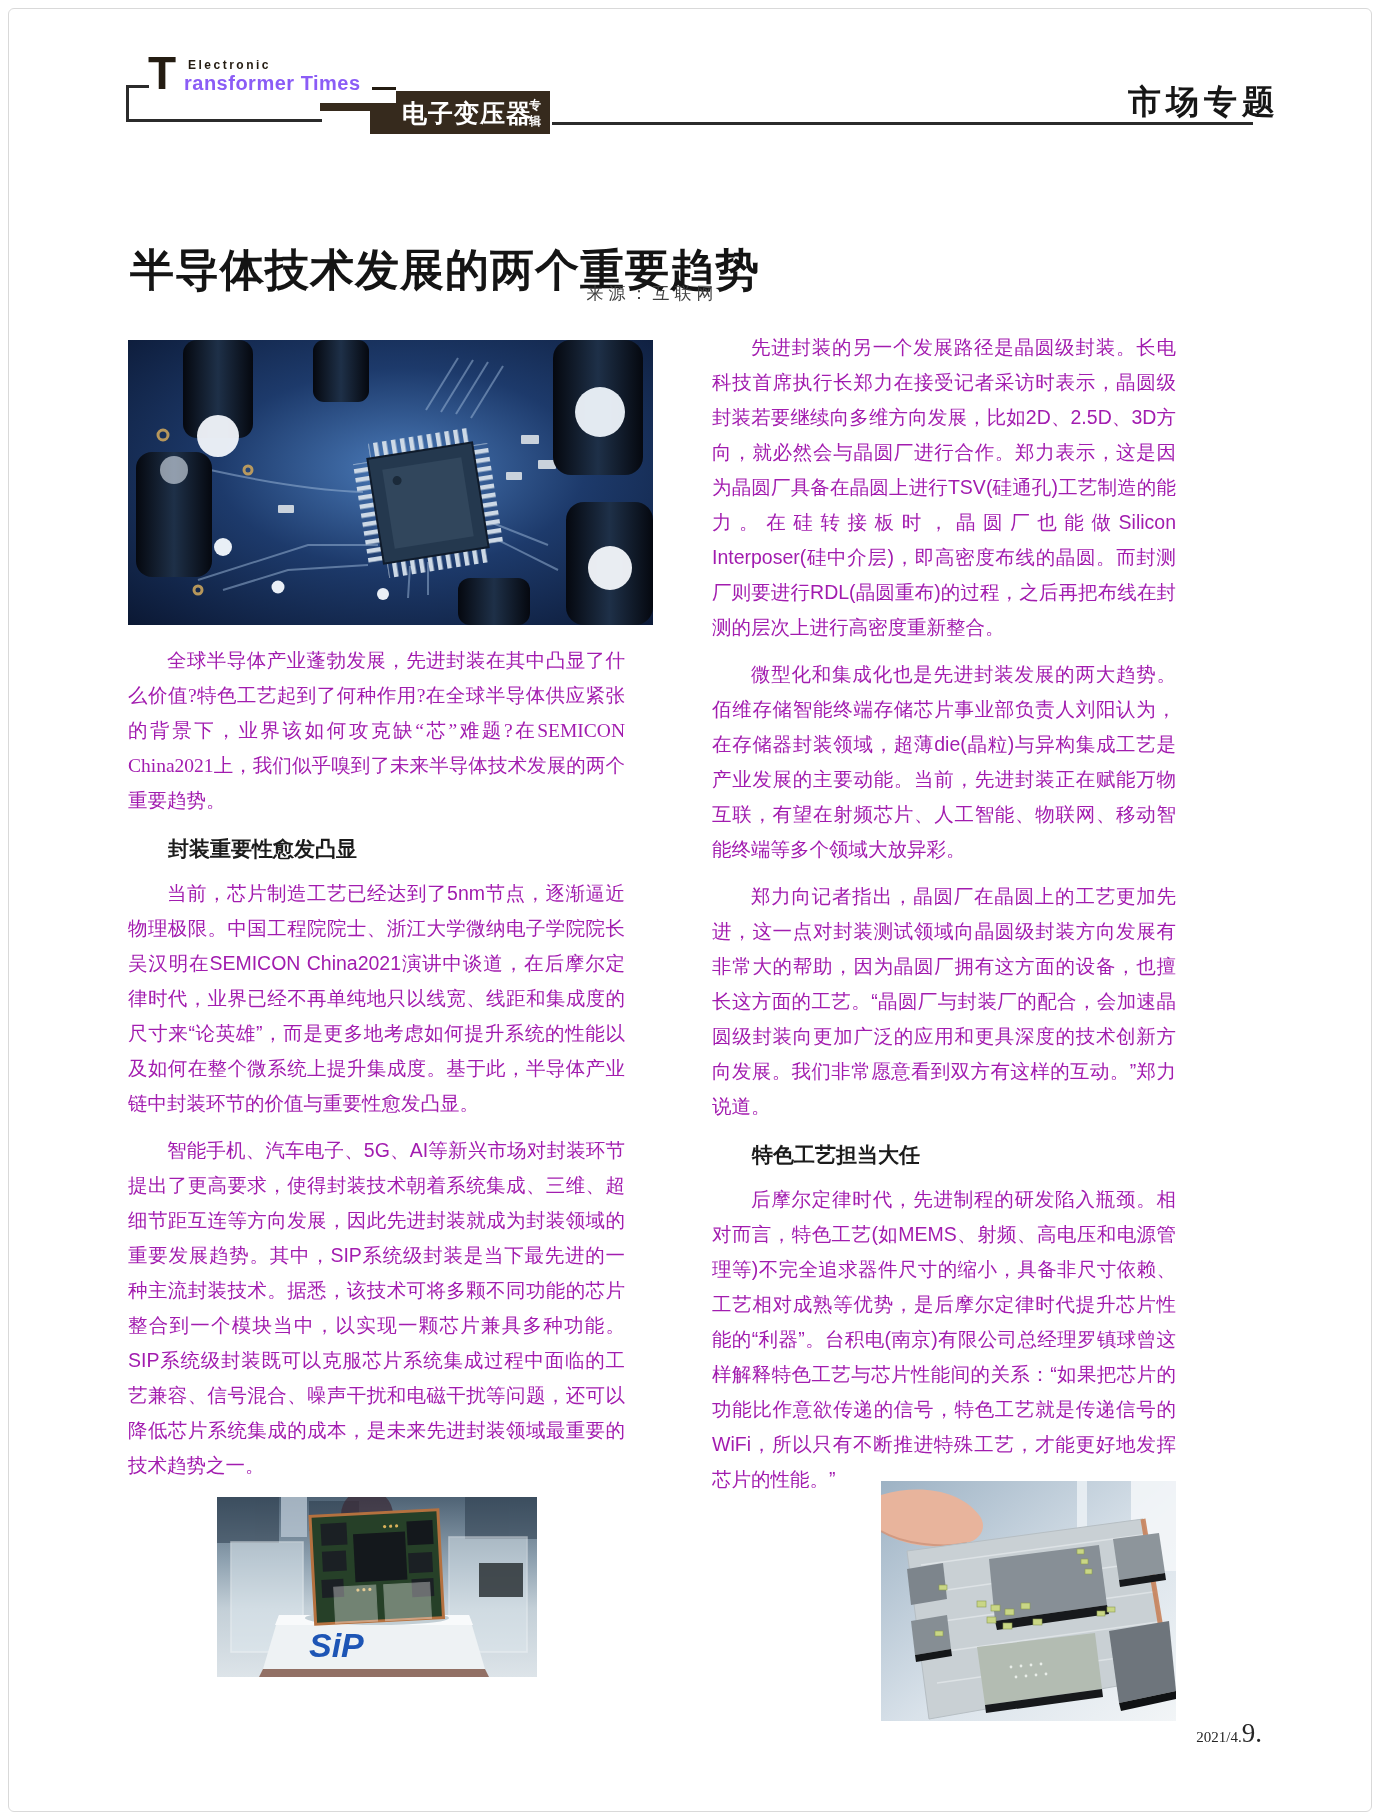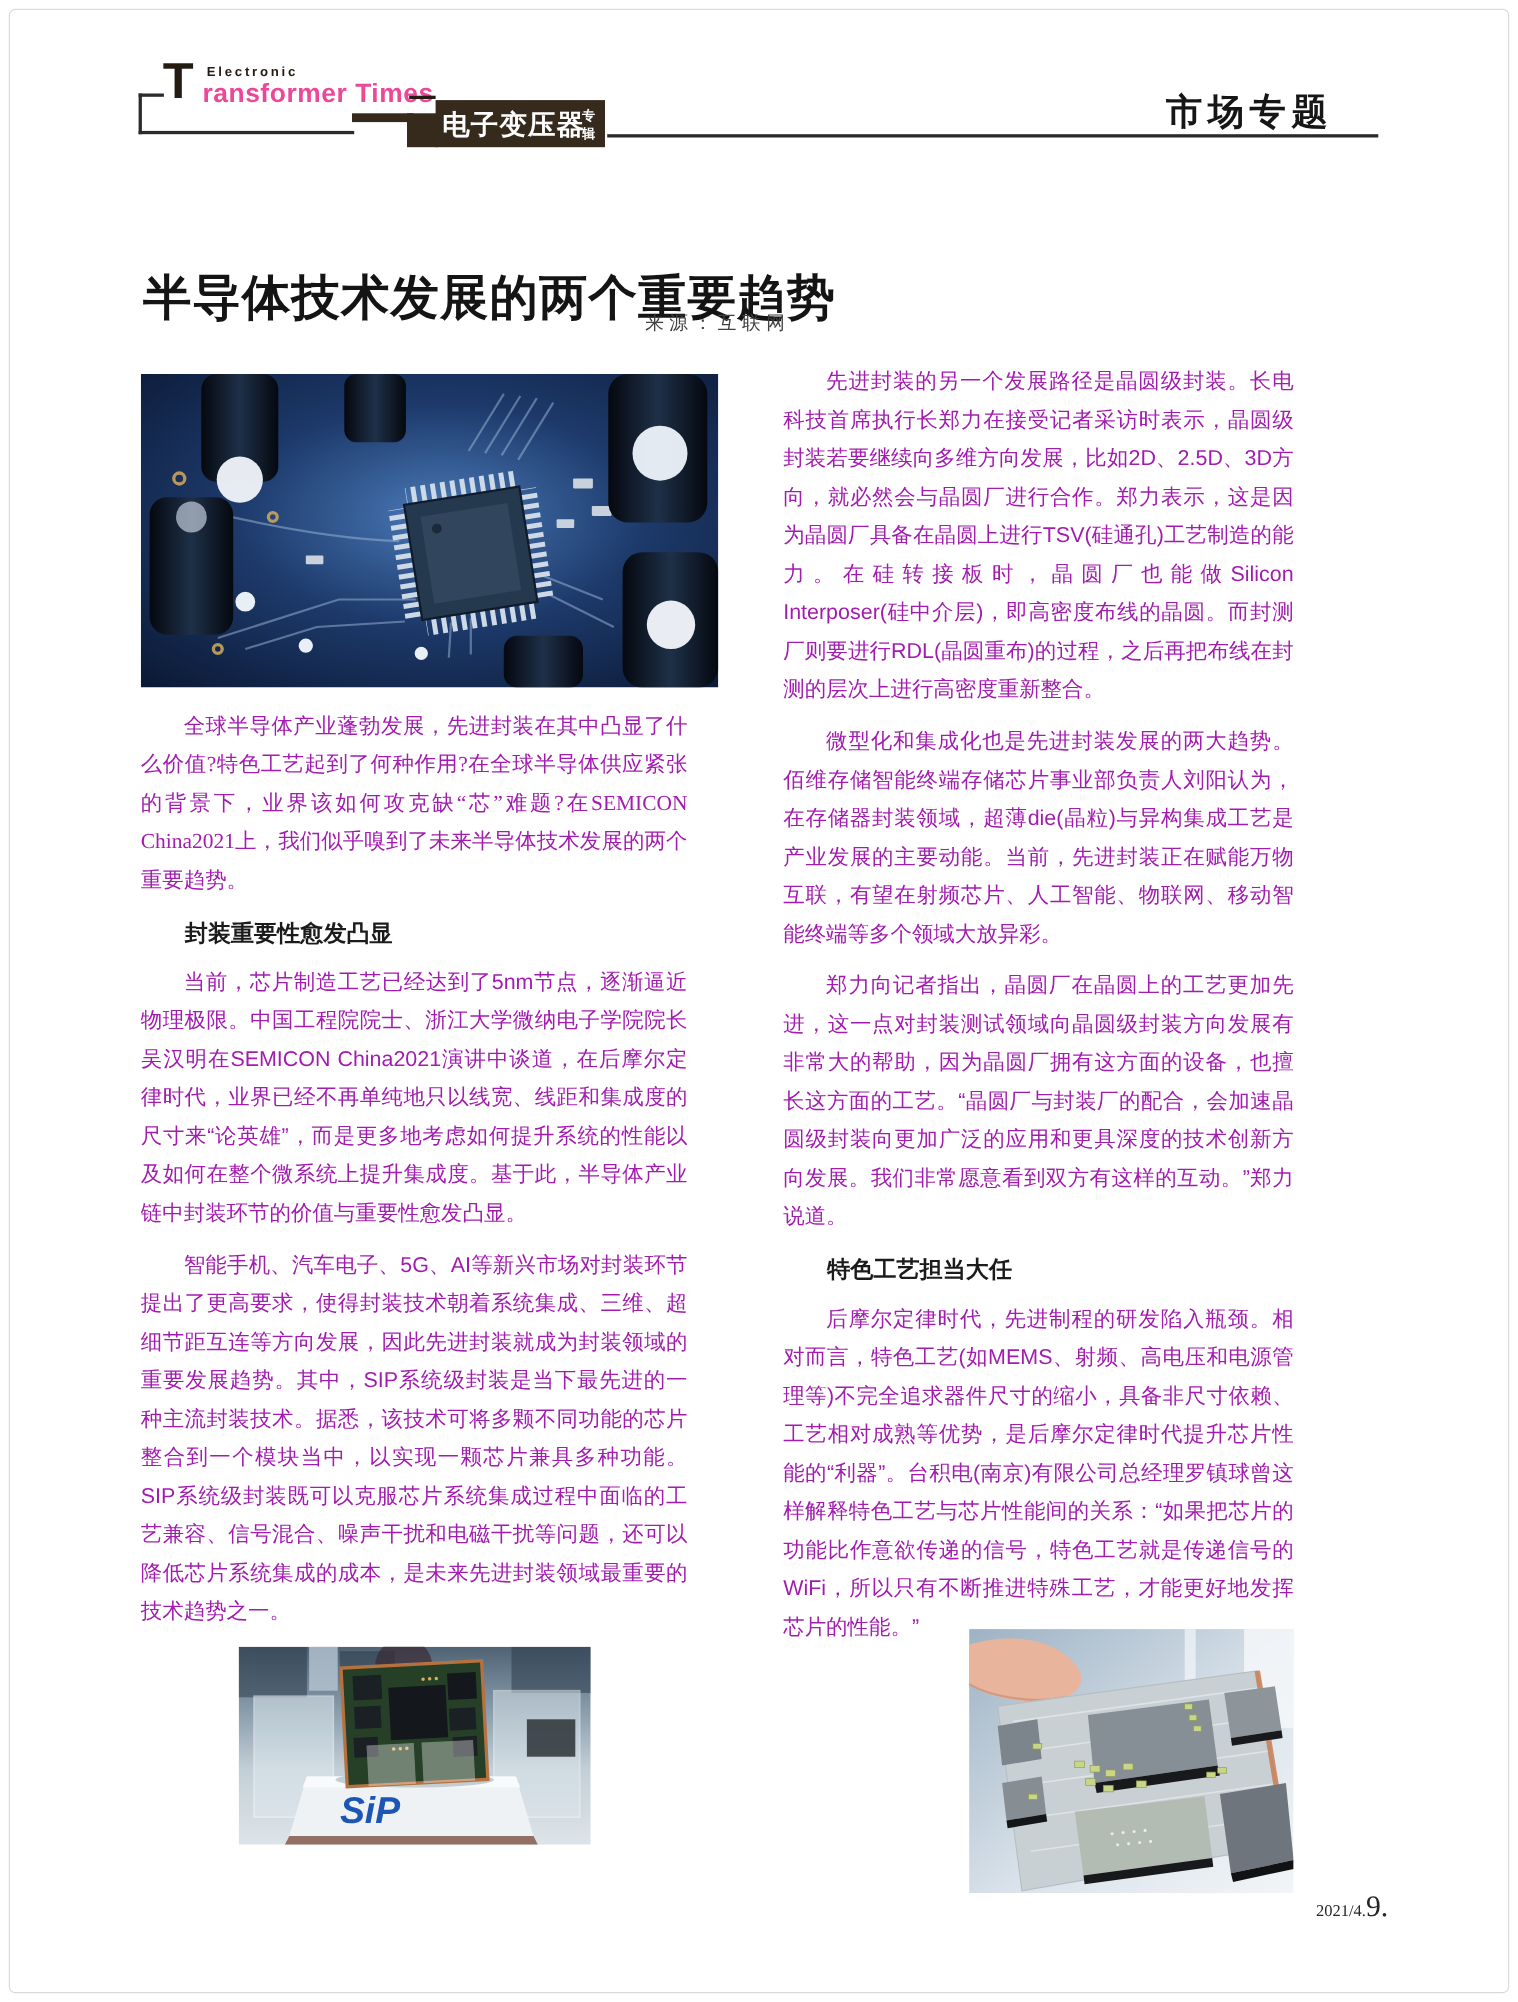--- a/index.html
+++ b/index.html
@@ -6,30 +6,30 @@
   body{
     width:1380px;height:1820px;background:#ffffff;position:relative;
     font-family:"Liberation Sans","DejaVu Sans",sans-serif;color:#3c3c3c;
     overflow:hidden;
   }
   .page-border{position:absolute;left:8px;top:8px;right:8px;bottom:8px;border:1.5px solid #d9d9d9;border-radius:6px;pointer-events:none;}
 
   
   .logo-initial{position:absolute;left:148px;top:50px;font-size:46px;font-weight:bold;color:#241c12;line-height:1;}
   .logo-top{position:absolute;left:188px;top:58px;font-size:12px;font-weight:bold;letter-spacing:2.5px;color:#241c12;}
-  .logo-main{position:absolute;left:184px;top:72px;font-size:24px;font-weight:bold;letter-spacing:0.5px;color:#ec4899;}
+  .logo-main{position:absolute;left:184px;top:72px;font-size:20px;font-weight:bold;letter-spacing:0.5px;color:#8b5cf6;}
   .logo-dash{position:absolute;left:372px;top:87px;width:24px;height:3px;background:#241c12;}
   .hline-tick{position:absolute;left:126px;top:85px;width:23px;height:2.5px;background:#2b2b2b;}
   .vline{position:absolute;left:126px;top:85px;width:2.5px;height:37px;background:#2b2b2b;}
   .rule-left{position:absolute;left:126px;top:119px;width:196px;height:2.5px;background:#2b2b2b;}
   .rule-right{position:absolute;left:552px;top:122px;width:701px;height:2.5px;background:#2b2b2b;}
   .badge{position:absolute;left:320px;top:91px;width:230px;height:43px;}
   .badge-text{font-family:"Liberation Sans","DejaVu Sans",sans-serif;font-size:25px;font-weight:bold;letter-spacing:1px;fill:#ffffff;}
   .badge-suffix{font-family:"Liberation Sans","DejaVu Sans",sans-serif;font-size:12px;font-weight:bold;fill:#ffffff;}
-  .section-label{position:absolute;left:1060px;top:80px;font-size:33px;font-weight:bold;letter-spacing:5px;color:#161616;}
+  .section-label{position:absolute;left:1128px;top:80px;font-size:33px;font-weight:bold;letter-spacing:5px;color:#161616;}
 
   
   .article-title{position:absolute;left:130px;top:212px;width:1045px;text-align:left;
     font-size:44px;font-weight:bold;color:#141414;letter-spacing:1px;}
   .article-source{position:absolute;left:130px;top:282px;width:1045px;text-align:center;
     font-size:17px;letter-spacing:5px;color:#3f3f3f;}
 
   
   .col-left{position:absolute;left:128px;top:340px;width:497px;}
   .col-right{position:absolute;left:712px;top:330px;width:464px;}

